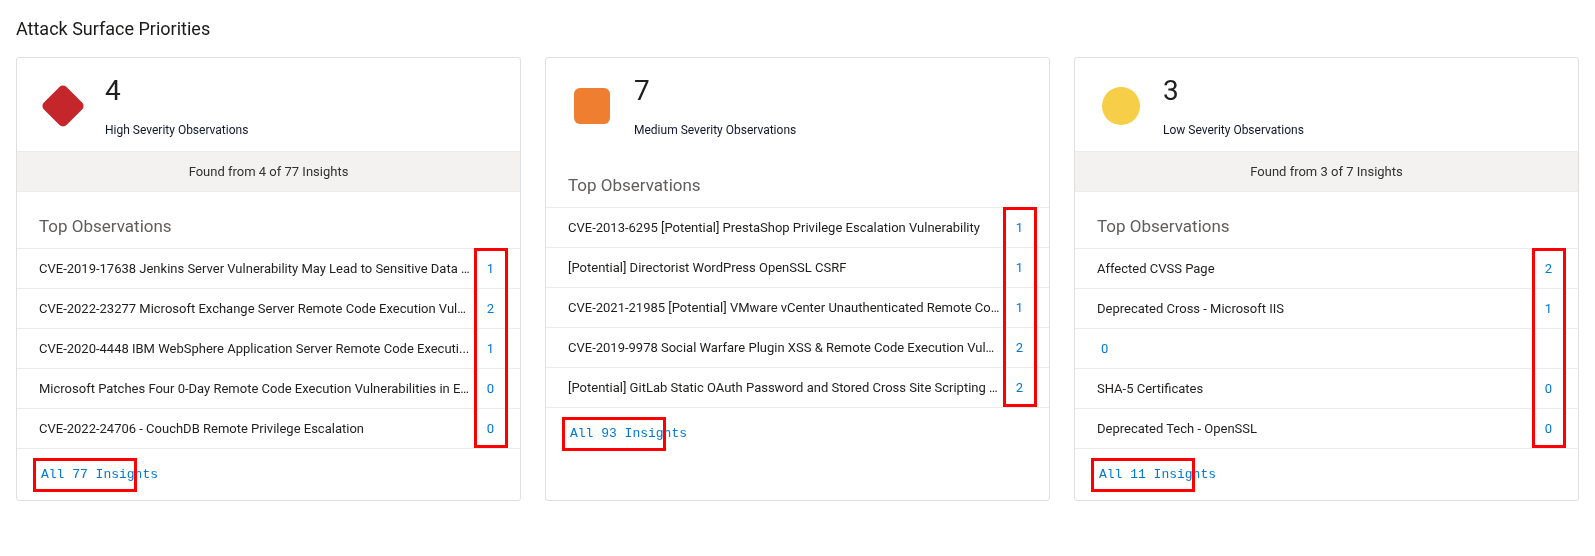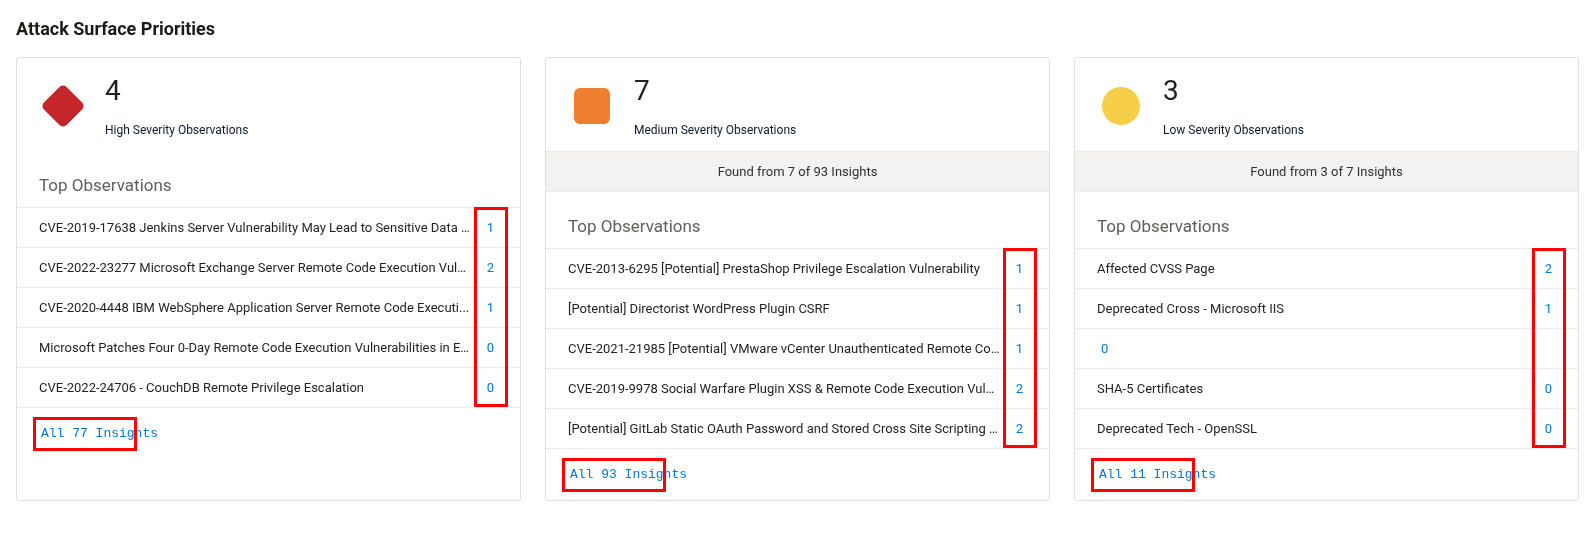--- a/index.html
+++ b/index.html
@@ -8,21 +8,21 @@
     background: #ffffff;
     font-family: "Segoe UI", -apple-system, BlinkMacSystemFont, Roboto, "Helvetica Neue", Arial, sans-serif;
     color: #323130;
     width: 1595px;
   }
   .page {
     padding: 12px 16px 20px 16px;
   }
   .section-title {
     font-size: 18px;
-    font-weight: 700;
+    font-weight: 400;
     color: #1b1a19;
     margin: 6px 0 18px 0;
   }
   .cards {
     display: flex;
     gap: 24px;
   }
   .card {
     flex: 1 1 0;
     border: 1px solid #e1dfdd;
@@ -174,20 +174,21 @@
     <div class="card card-rel">
       <div class="card-header">
         <div class="sev-icon">
             <div class="sev-high"></div>
           </div>
         <div class="sev-meta">
           <div class="sev-count">4</div>
           <div class="sev-label">High Severity Observations</div>
         </div>
       </div>
+      <div class="found-bar">Found from 4 of 77 Insights</div>
       <div class="top-obs-label">Top Observations</div>
       <div class="obs-wrap">
         <div class="obs-list">
           <div class="obs-row">
             <span class="obs-name">CVE-2019-17638 Jenkins Server Vulnerability May Lead to Sensitive Data L...</span>
             <span class="obs-count">1</span>
           </div>
           <div class="obs-row">
             <span class="obs-name">CVE-2022-23277 Microsoft Exchange Server Remote Code Execution Vuln...</span>
             <span class="obs-count">2</span>
@@ -216,30 +217,29 @@
     <div class="card card-rel">
       <div class="card-header">
         <div class="sev-icon">
             <div class="sev-medium"></div>
           </div>
         <div class="sev-meta">
           <div class="sev-count">7</div>
           <div class="sev-label">Medium Severity Observations</div>
         </div>
       </div>
-      <div class="found-bar">Found from 7 of 93 Insights</div>
       <div class="top-obs-label">Top Observations</div>
       <div class="obs-wrap">
         <div class="obs-list">
           <div class="obs-row">
             <span class="obs-name">CVE-2013-6295 [Potential] PrestaShop Privilege Escalation Vulnerability</span>
             <span class="obs-count">1</span>
           </div>
           <div class="obs-row">
-            <span class="obs-name">[Potential] Directorist WordPress Plugin CSRF</span>
+            <span class="obs-name">[Potential] Directorist WordPress OpenSSL CSRF</span>
             <span class="obs-count">1</span>
           </div>
           <div class="obs-row">
             <span class="obs-name">CVE-2021-21985 [Potential] VMware vCenter Unauthenticated Remote Co...</span>
             <span class="obs-count">1</span>
           </div>
           <div class="obs-row">
             <span class="obs-name">CVE-2019-9978 Social Warfare Plugin XSS &amp; Remote Code Execution Vuln...</span>
             <span class="obs-count">2</span>
           </div>

